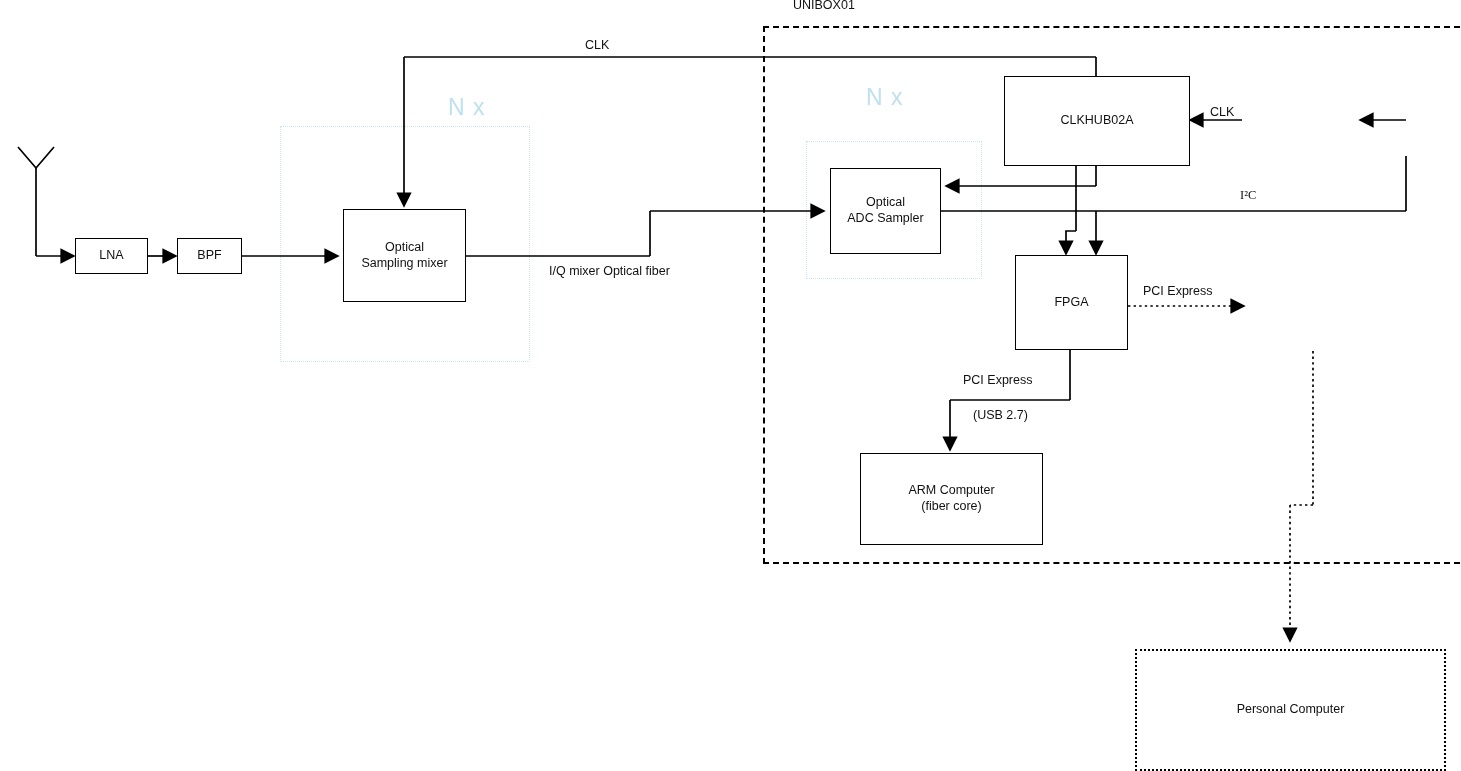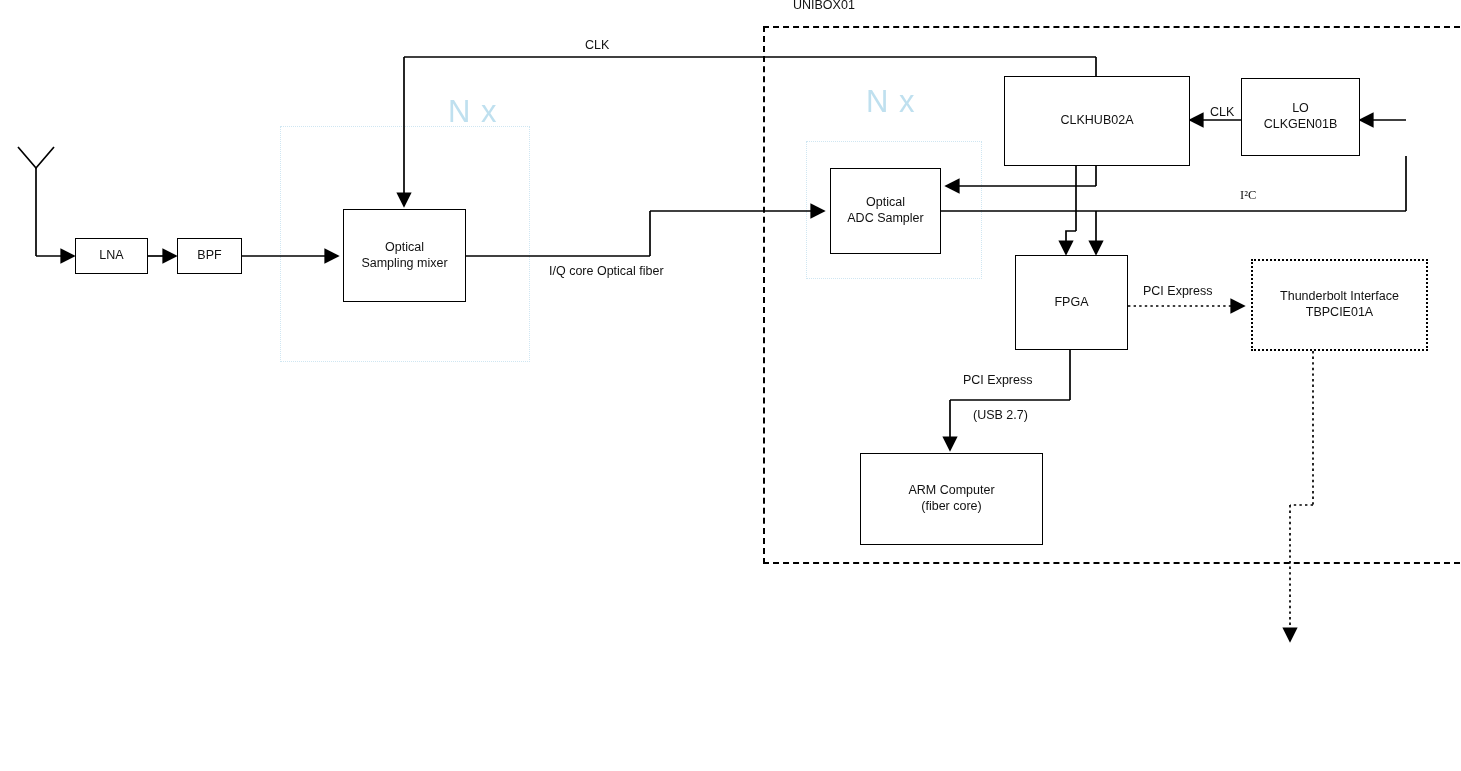--- a/index.html
+++ b/index.html
@@ -50,21 +50,21 @@
   }
   .group-box {
     position: absolute;
     box-sizing: border-box;
     border: 1.5px dotted #cfe6f2;
     background: transparent;
   }
   .group-label {
     position: absolute;
     color: #bfe0ef;
-    font-size: 31px;
+    font-size: 23px;
     letter-spacing: 1px;
   }
   .enclosure {
     position: absolute;
     box-sizing: border-box;
     border-left: 2.5px dashed #000;
     border-top: 2.5px dashed #000;
     border-bottom: 2.5px dashed #000;
     border-right: none;
   }
@@ -140,29 +140,26 @@
     </g>
   </svg>
 
   <div class="node" style="left:75px; top:238px; width:73px; height:36px;">LNA</div>
   <div class="node" style="left:177px; top:238px; width:65px; height:36px;">BPF</div>
   <div class="node" style="left:343px; top:209px; width:123px; height:93px;">Optical
 Sampling mixer</div>
   <div class="node" style="left:830px; top:168px; width:111px; height:86px;">Optical
 ADC Sampler</div>
   <div class="node" style="left:1004px; top:76px; width:186px; height:90px;">CLKHUB02A</div>
-  <div class="node" style="left:1241px; top:78px; width:119px; height:78px;">LO
-CLKGEN01B</div>
   <div class="node" style="left:1015px; top:255px; width:113px; height:95px;text-align:right;">FPGA</div>
-  <div class="node dotted" style="left:1251px; top:259px; width:177px; height:92px;">Thunderbolt Interface
-TBPCIE01A</div>
   <div class="node" style="left:860px; top:453px; width:183px; height:92px;">ARM Computer
 (fiber core)</div>
+  <div class="node dotted" style="left:1135px; top:649px; width:311px; height:122px;">Personal Computer</div>
 
   <div class="label" style="left:585px; top:38px;">CLK</div>
   <div class="label" style="left:1210px; top:105px;">CLK</div>
   <div class="label" style="left:1240px; top:188px;font-family:Liberation Serif, serif;">I²C</div>
-  <div class="label" style="left:549px; top:264px;">I/Q core Optical fiber</div>
+  <div class="label" style="left:549px; top:264px;">I/Q mixer Optical fiber</div>
   <div class="label" style="left:1143px; top:284px;">PCI Express</div>
   <div class="label" style="left:963px; top:373px;">PCI Express</div>
   <div class="label" style="left:973px; top:408px;">(USB 2.7)</div>
 
 </div>
 
 </body></html>

